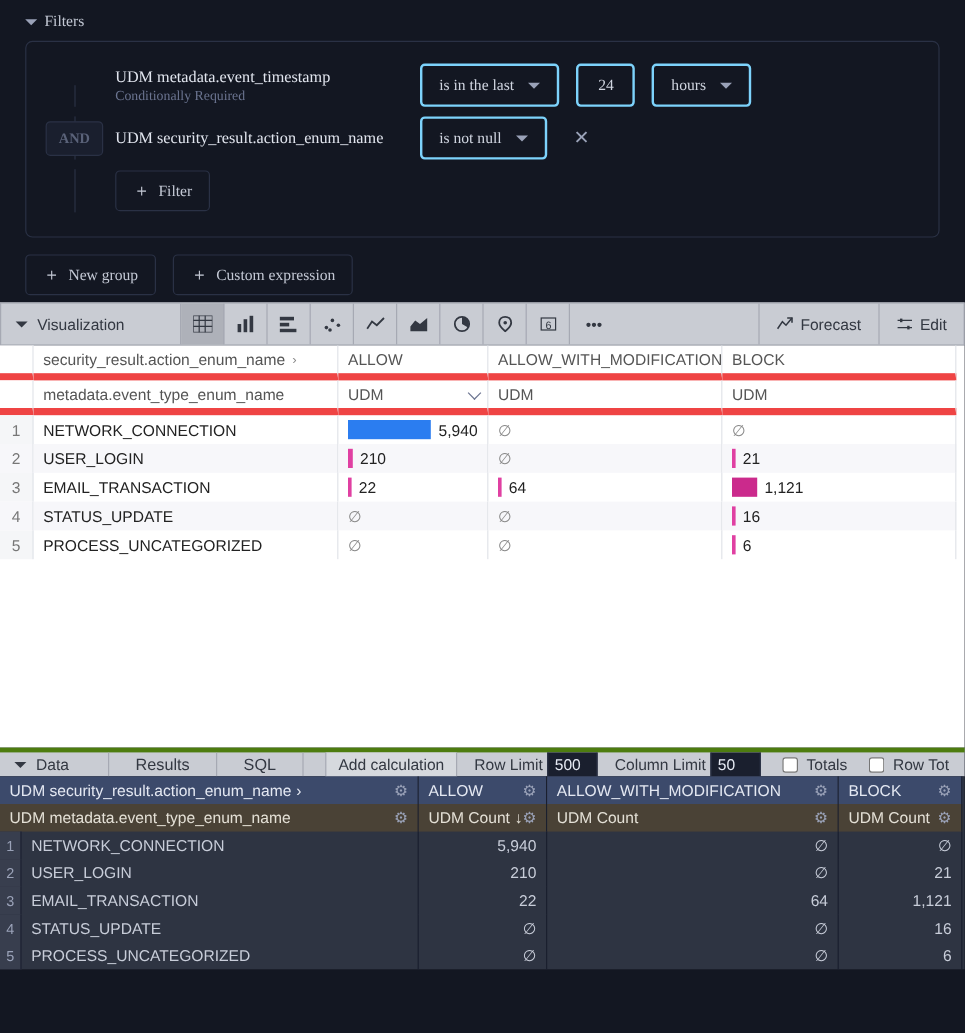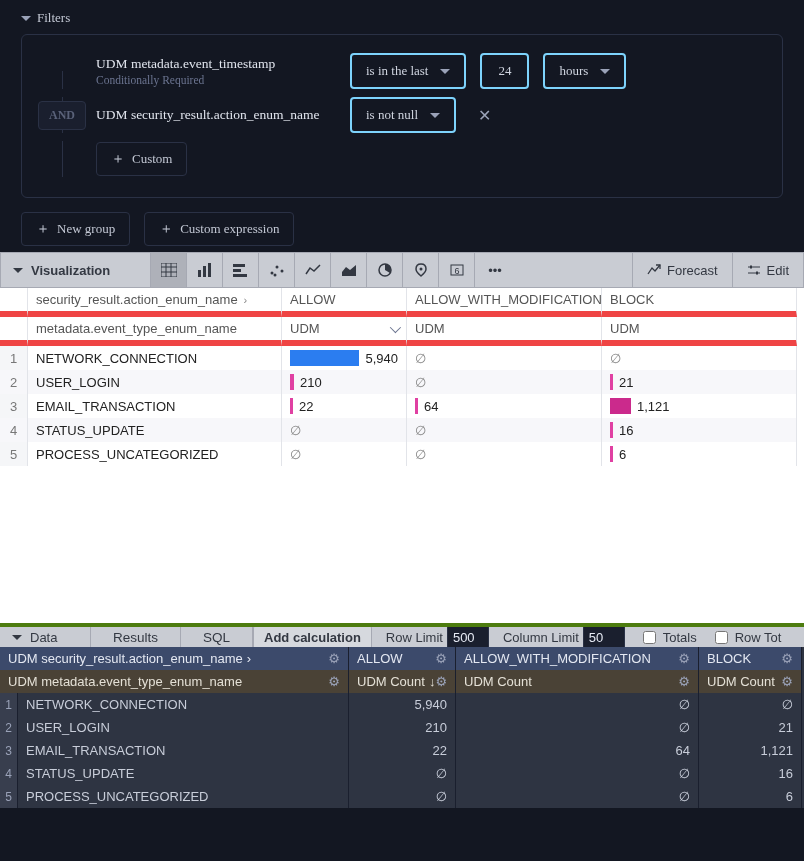--- a/index.html
+++ b/index.html
@@ -142,21 +142,20 @@
   }
   .viz-collapse {
     display: flex;
     align-items: center;
     gap: 8px;
     padding: 0 12px;
     height: 100%;
     cursor: pointer;
     border-right: 1px solid #a6a9b3;
     min-width: 150px;
-    font-weight: bold;
   }
   .viz-icons {
     display: flex;
     height: 100%;
   }
   .viz-icon-btn {
     width: 36px;
     display: flex;
     align-items: center;
     justify-content: center;
@@ -240,23 +239,23 @@
     cursor: pointer;
     border-left: 1px solid #a6a9b3;
     font-size: 13.5px;
   }
   .data-tab.active { font-weight: 400; }
   .calc-btn {
     background: #d6d9de;
     border: 1px solid #a6a9b3;
     border-radius: 3px;
     padding: 4px 10px;
-    font-size: 13px;
-    cursor: pointer;
-    font-weight: bold;
+    margin-left: 18px;
+    font-size: 13px;
+    cursor: pointer;
   }
   .limit-grp {
     display: flex;
     align-items: center;
     gap: 4px;
     margin-left: 14px;
     font-size: 13px;
   }
   .limit-input {
     background: #1a1f2e;
@@ -339,21 +338,21 @@
         <span>is not null</span>
         <span class="caret-down"></span>
       </div>
       <span class="close-x">✕</span>
     </div>
 
     <div class="filter-row">
       <div class="tree-line" style=""></div>
       <div class="btn-outline">
         <span class="plus">＋</span>
-        <span>Custom</span>
+        <span>Filter</span>
       </div>
     </div>
   </div>
 
   <div class="btn-row">
     <div class="btn-outline">
       <span class="plus">＋</span>
       <span>New group</span>
     </div>
     <div class="btn-outline">

